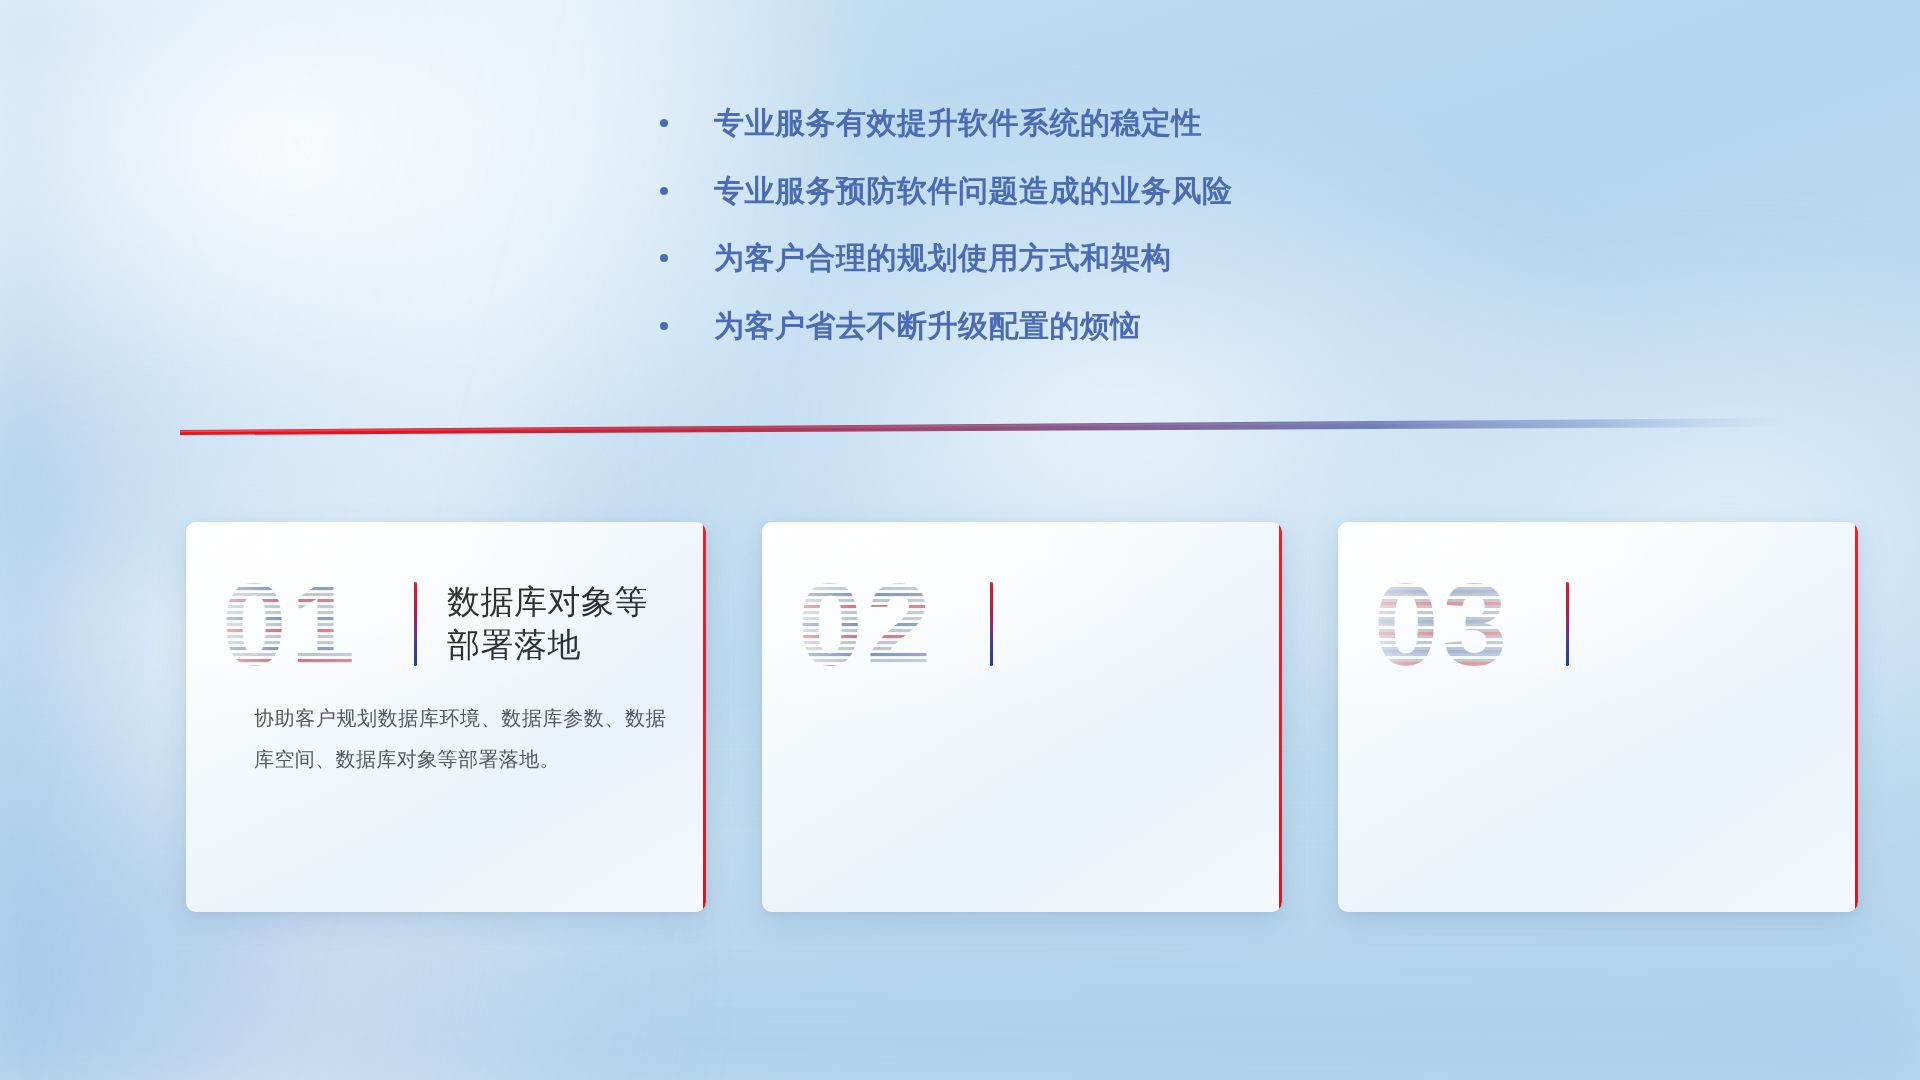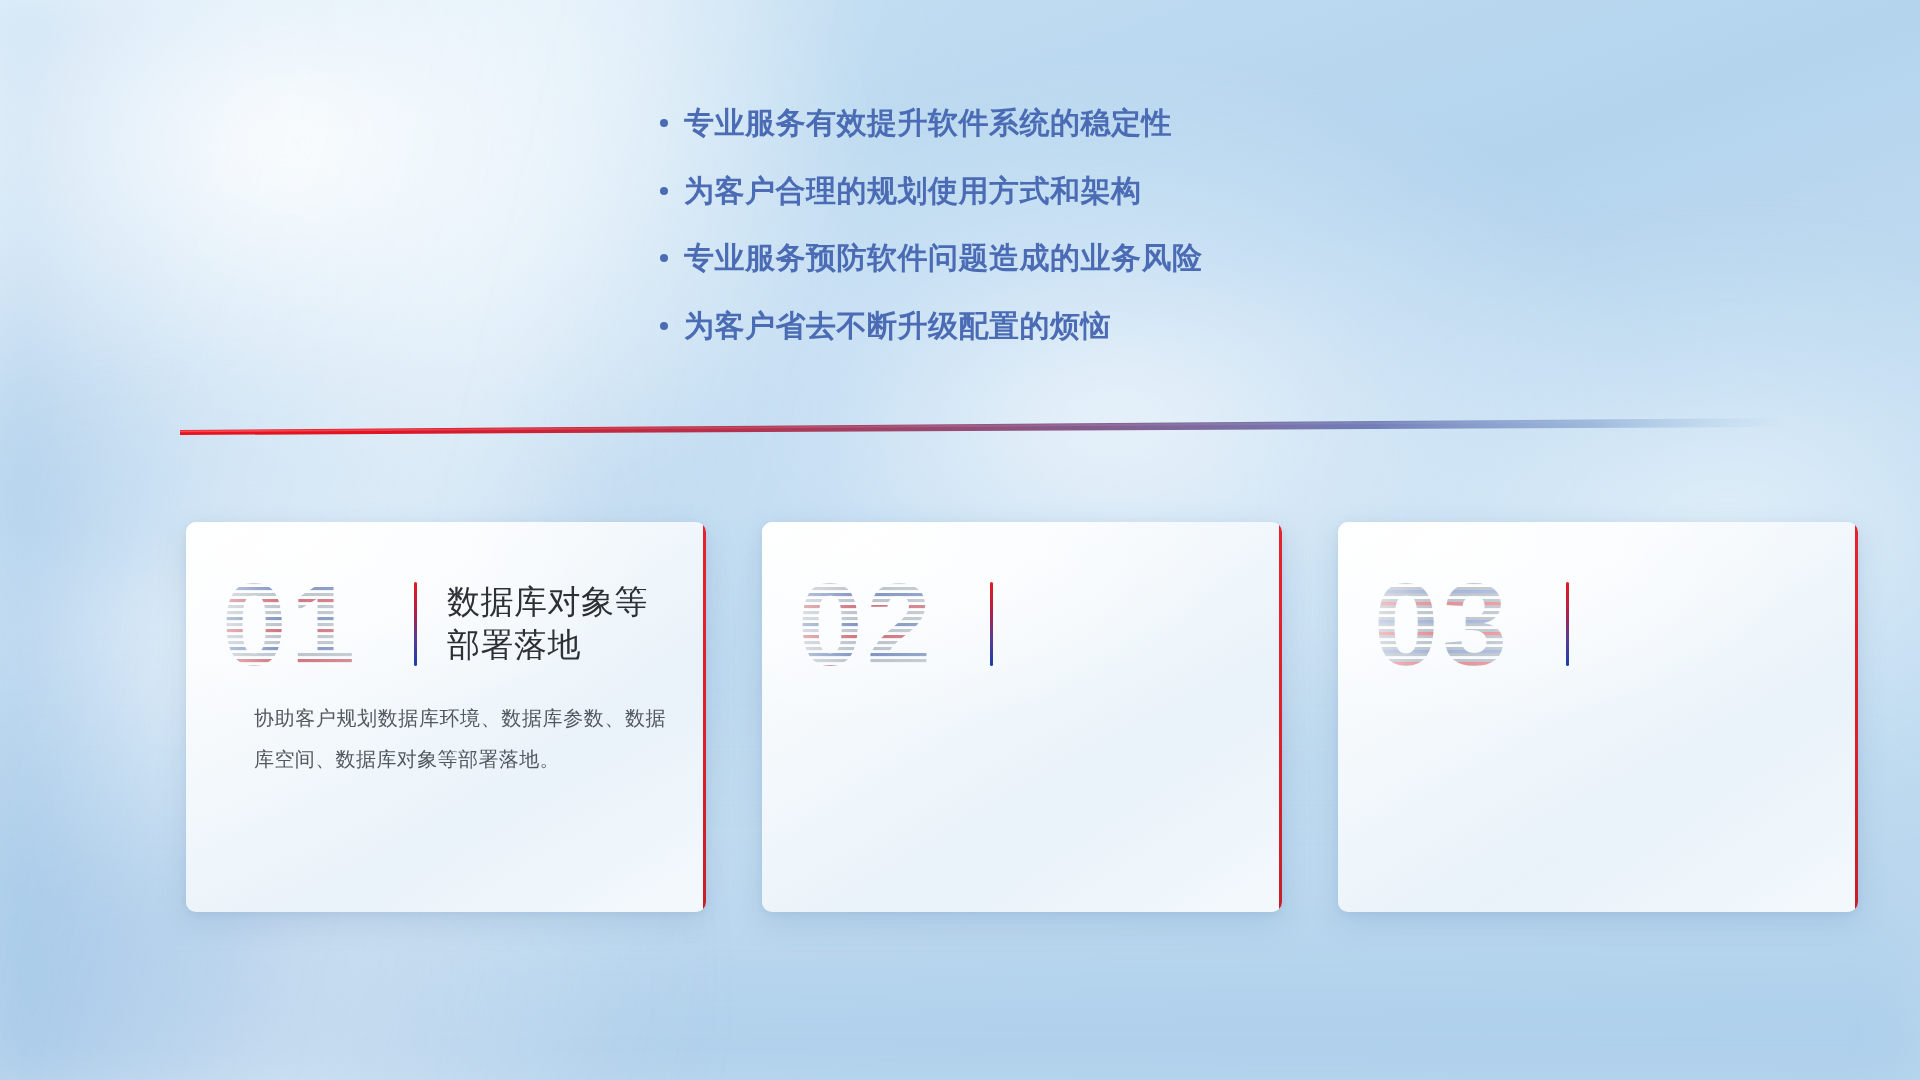--- a/index.html
+++ b/index.html
@@ -67,21 +67,21 @@
   .bullet-row {
     display:flex; align-items:baseline;
     margin-bottom:30px;
   }
   .bullet-dot {
     width:8px; height:8px; border-radius:50%;
     background:#4b6cb4; flex:0 0 8px;
     transform:translateY(-6px);
   }
   .bullet-text {
-    margin-left:16px;
+    margin-left:46px;
     font-size:30px; line-height:1.25;
     color:#4b6cb4; letter-spacing:.5px;
     font-weight:600;
     white-space:nowrap;
   }
 
   
   .divider-wrap {
     position:absolute; left:180px; top:418px; width:1606px; height:22px;
     z-index:4;
@@ -164,25 +164,25 @@
   <div class="bg-sheen"></div>
 </div>
 
 <div class="bullets">
   <div class="bullet-row">
     <span class="bullet-dot"></span>
     <span class="bullet-text">专业服务有效提升软件系统的稳定性</span>
   </div>
   <div class="bullet-row">
     <span class="bullet-dot"></span>
-    <span class="bullet-text">为客户合理的规划使用方式和架构</span>
+    <span class="bullet-text">专业服务预防软件问题造成的业务风险</span>
   </div>
   <div class="bullet-row">
     <span class="bullet-dot"></span>
-    <span class="bullet-text">专业服务预防软件问题造成的业务风险</span>
+    <span class="bullet-text">为客户合理的规划使用方式和架构</span>
   </div>
   <div class="bullet-row">
     <span class="bullet-dot"></span>
     <span class="bullet-text">为客户省去不断升级配置的烦恼</span>
   </div>
 </div>
 
 <div class="divider-wrap">
   <svg viewBox="0 0 1606 22" preserveAspectRatio="none">
     <defs>

